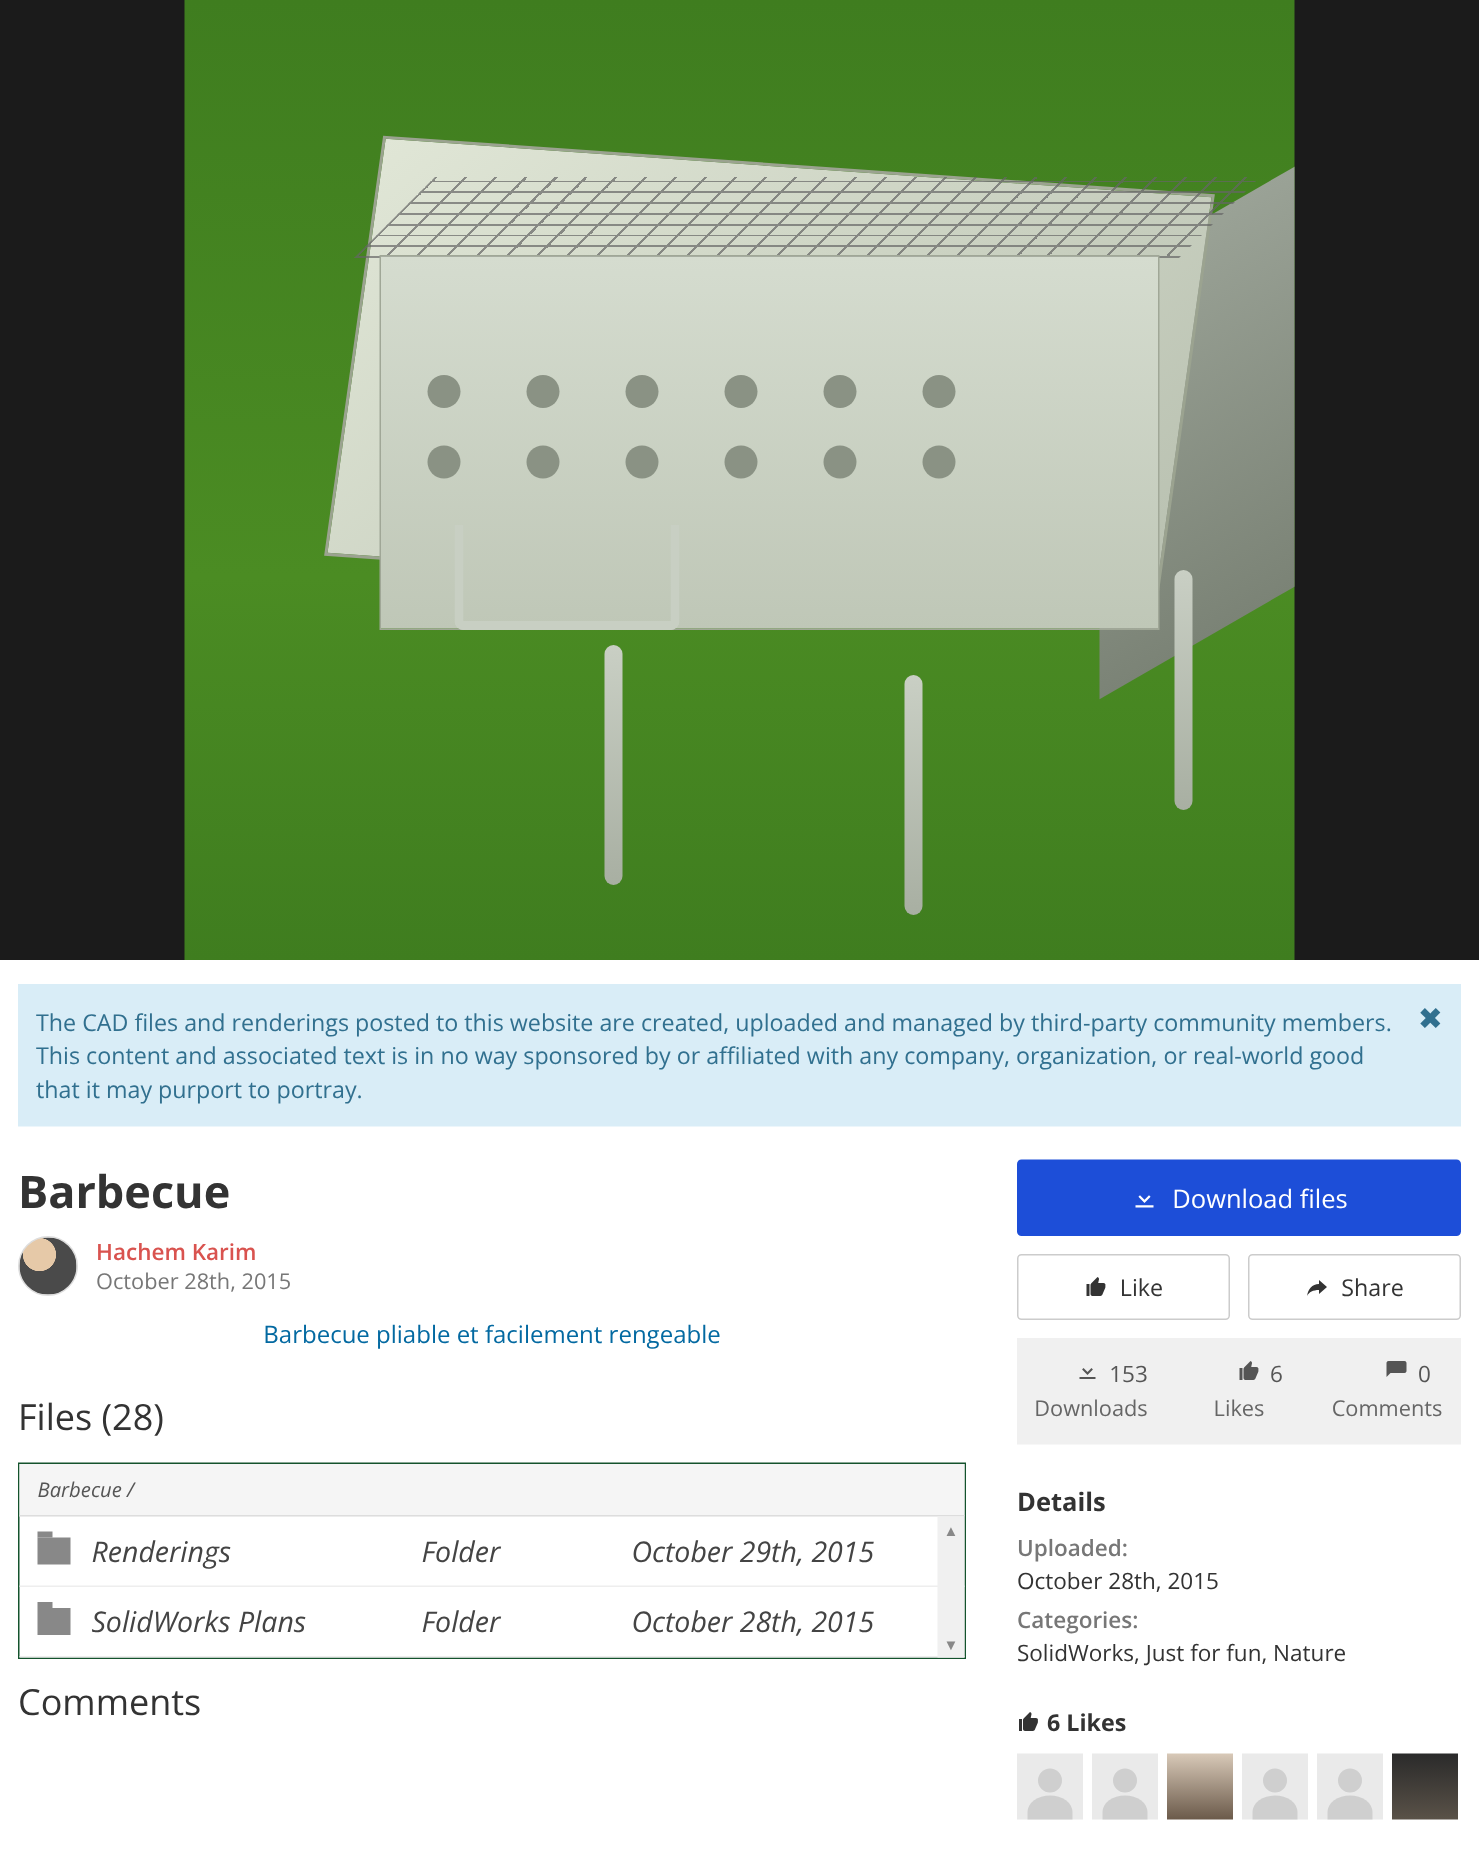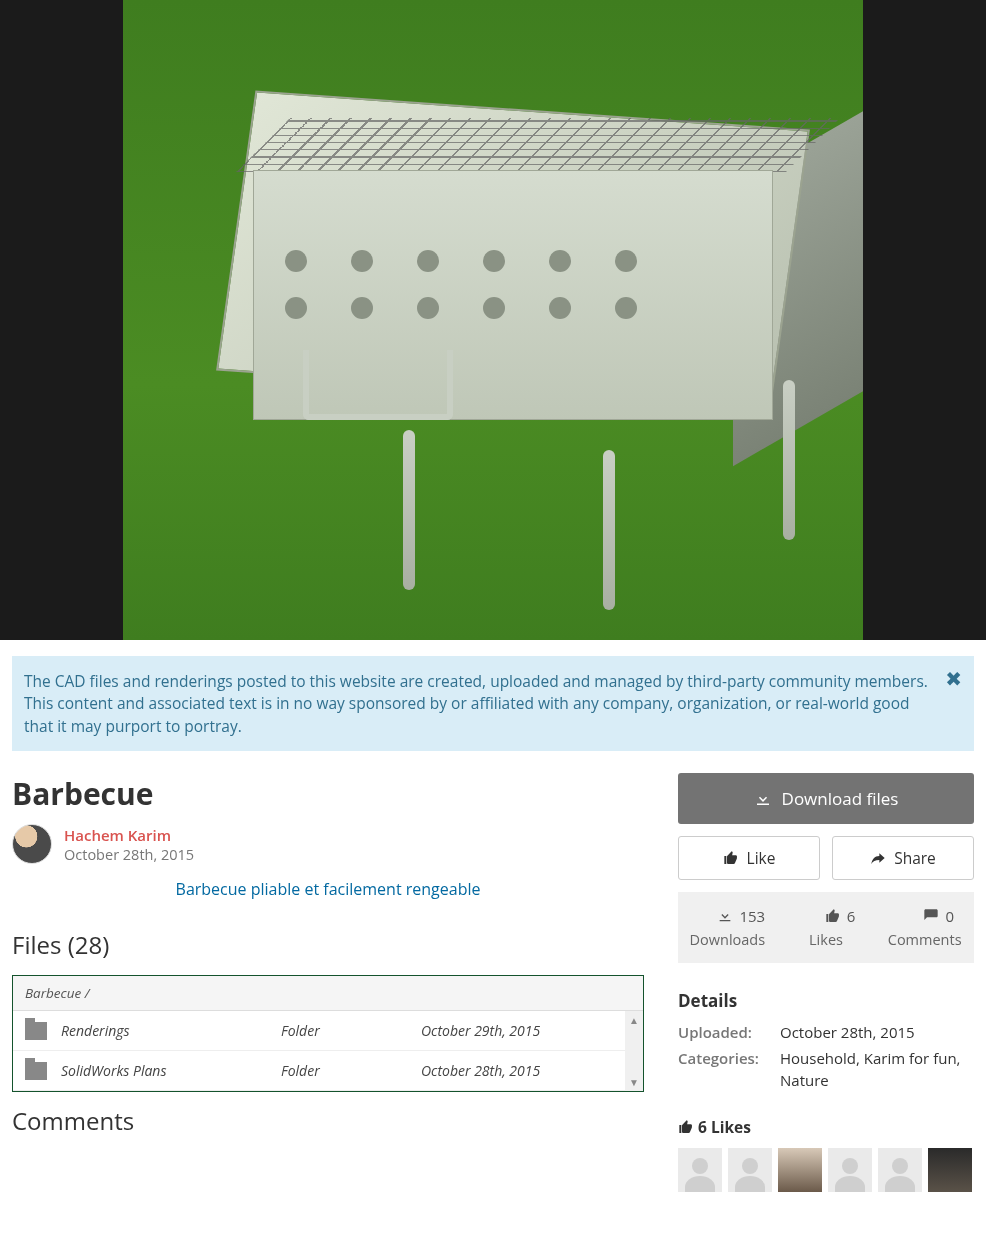--- a/index.html
+++ b/index.html
@@ -29,42 +29,42 @@
   h1 { font-size:30px; font-weight:700; color:#333; margin-bottom:10px; }
   .authorrow { display:flex; align-items:center; gap:12px; margin-bottom:14px; }
   .avatar { width:40px; height:40px; border-radius:50%; background:radial-gradient(circle at 35% 30%,#e6c9a8 0 30%,#4a4a4a 31% 100%); border:1px solid #ddd; }
   .author-name { color:#d9534f; font-weight:600; font-size:15px; }
   .author-date { color:#777; font-size:14.5px; }
   .desc { font-size:16px; color:#0369a1; margin-bottom:28px;text-align:center; }
   h2 { font-size:24px; font-weight:400; color:#333; margin:12px 0 14px; }
   .filestable { border:1px solid #14532d;font-style:italic; }
   .ft-head { background:#f5f5f5; padding:8px 12px; font-size:13.5px; color:#555; border-bottom:1px solid #ddd; }
   .ft-body { position:relative; }
-  .ft-row { display:flex; align-items:flex-end; padding:10px 12px; border-bottom:1px solid #eee; font-size:14px; color:#444; }
+  .ft-row { display:flex; align-items:center; padding:10px 12px; border-bottom:1px solid #eee; font-size:19px; color:#444; }
   .ft-row:last-child { border-bottom:none; }
   .folder-icon { width:22px; height:18px; background:#888; margin-right:14px; position:relative; }
   .folder-icon::before { content:""; position:absolute; top:-4px; left:0; width:10px; height:4px; background:#888; }
   .ft-name { flex:0 0 220px; }
   .ft-type { flex:0 0 140px; }
   .ft-date { flex:1; }
   .scrollbtns { position:absolute; right:0; top:0; bottom:0; width:18px; background:#f0f0f0; display:flex; flex-direction:column; justify-content:space-between; }
   .scrollbtns span { font-size:10px; color:#888; text-align:center; padding:2px 0; }
   .comments-box { background:#f5f5f5; padding:28px; text-align:center; color:#555; font-size:15px; margin-top:6px; }
   .comments-box a { color:#337ab7; text-decoration:none; }
 
-  .dlbtn { background:#737373; color:#fff; text-align:center; padding:14px 0; font-size:17px; border-radius:3px; cursor:pointer; display:flex; align-items:center; justify-content:center; gap:10px; }
+  .dlbtn { background:#1d4ed8; color:#fff; text-align:center; padding:14px 0; font-size:17px; border-radius:3px; cursor:pointer; display:flex; align-items:center; justify-content:center; gap:10px; }
   .dlbtn svg { width:18px; height:18px; fill:#fff; }
   .btnrow { display:flex; gap:12px; margin-top:12px;border-radius:18px; }
   .btnrow .btn { flex:1; border:1px solid #ccc; border-radius:3px; padding:10px 0; text-align:center; font-size:15.5px; color:#333; cursor:pointer; display:flex; align-items:center; justify-content:center; gap:8px; background:#fff; }
   .stats { background:#f0f0f0; margin-top:12px; display:flex; text-align:center; padding:14px 0; }
   .stats > div { flex:1; color:#666; font-size:14.5px; }
-  .stats .num { display:flex; align-items:center; justify-content:center; gap:6px; color:#555; font-size:15px; margin-bottom:4px;padding-left:28px; }
+  .stats .num { display:flex; justify-content:center; gap:6px; color:#555; font-size:15px; margin-bottom:4px;padding-left:28px; }
   .details { margin-top:26px; }
   .details h3 { font-size:17px; font-weight:700; margin-bottom:10px; }
-  .drow { display:flex; font-size:15px; margin-bottom:4px; line-height:1.45; }
+  .drow { display:flex; font-size:15px; margin-bottom:4px; line-height:1.45;flex-direction:column; }
   .drow .lab { width:102px; color:#777; font-weight:600; }
   .drow .val { flex:1; color:#333; }
   .likes-sec { margin-top:24px; }
   .likes-sec .lhead { display:flex; align-items:center; gap:4px; font-weight:700; font-size:15.5px; margin-bottom:10px; }
   .likerow { display:flex; gap:6px; }
   .liker { width:44px; height:44px; background:#eaeaea; position:relative; overflow:hidden; }
   .liker.placeholder::before { content:""; position:absolute; left:50%; top:10px; transform:translateX(-50%); width:16px; height:16px; border-radius:50%; background:#cfcfcf; }
   .liker.placeholder::after { content:""; position:absolute; left:50%; bottom:-6px; transform:translateX(-50%); width:30px; height:22px; border-radius:50% 50% 0 0; background:#cfcfcf; }
   .liker.photo1 { background:linear-gradient(#d8c9b8,#6b5a4a); }
   .liker.photo2 { background:linear-gradient(#2a2a2a,#5a5248); }
@@ -185,21 +185,21 @@
       </div>
 
       <div class="details">
         <h3>Details</h3>
         <div class="drow">
             <div class="lab">Uploaded:</div>
             <div class="val">October 28th, 2015</div>
           </div>
         <div class="drow">
             <div class="lab">Categories:</div>
-            <div class="val">Household, Karim for fun, Nature</div>
+            <div class="val">SolidWorks, Just for fun, Nature</div>
           </div>
       </div>
 
       <div class="likes-sec">
         <div class="lhead">
           <svg class="ico" viewBox="0 0 24 24" fill="#333">
               <path d="M2 21h3V9H2v12zm19-11c0-1.1-.9-2-2-2h-5.3l.8-3.8v-.3c0-.4-.2-.8-.4-1.1L13 2 6.6 8.6C6.2 9 6 9.5 6 10v9c0 1.1.9 2 2 2h8c.8 0 1.5-.5 1.8-1.2l2.9-6.8c.1-.3.2-.6.2-.9V10z"></path>
             </svg>
           <span>6 Likes</span>
         </div>

